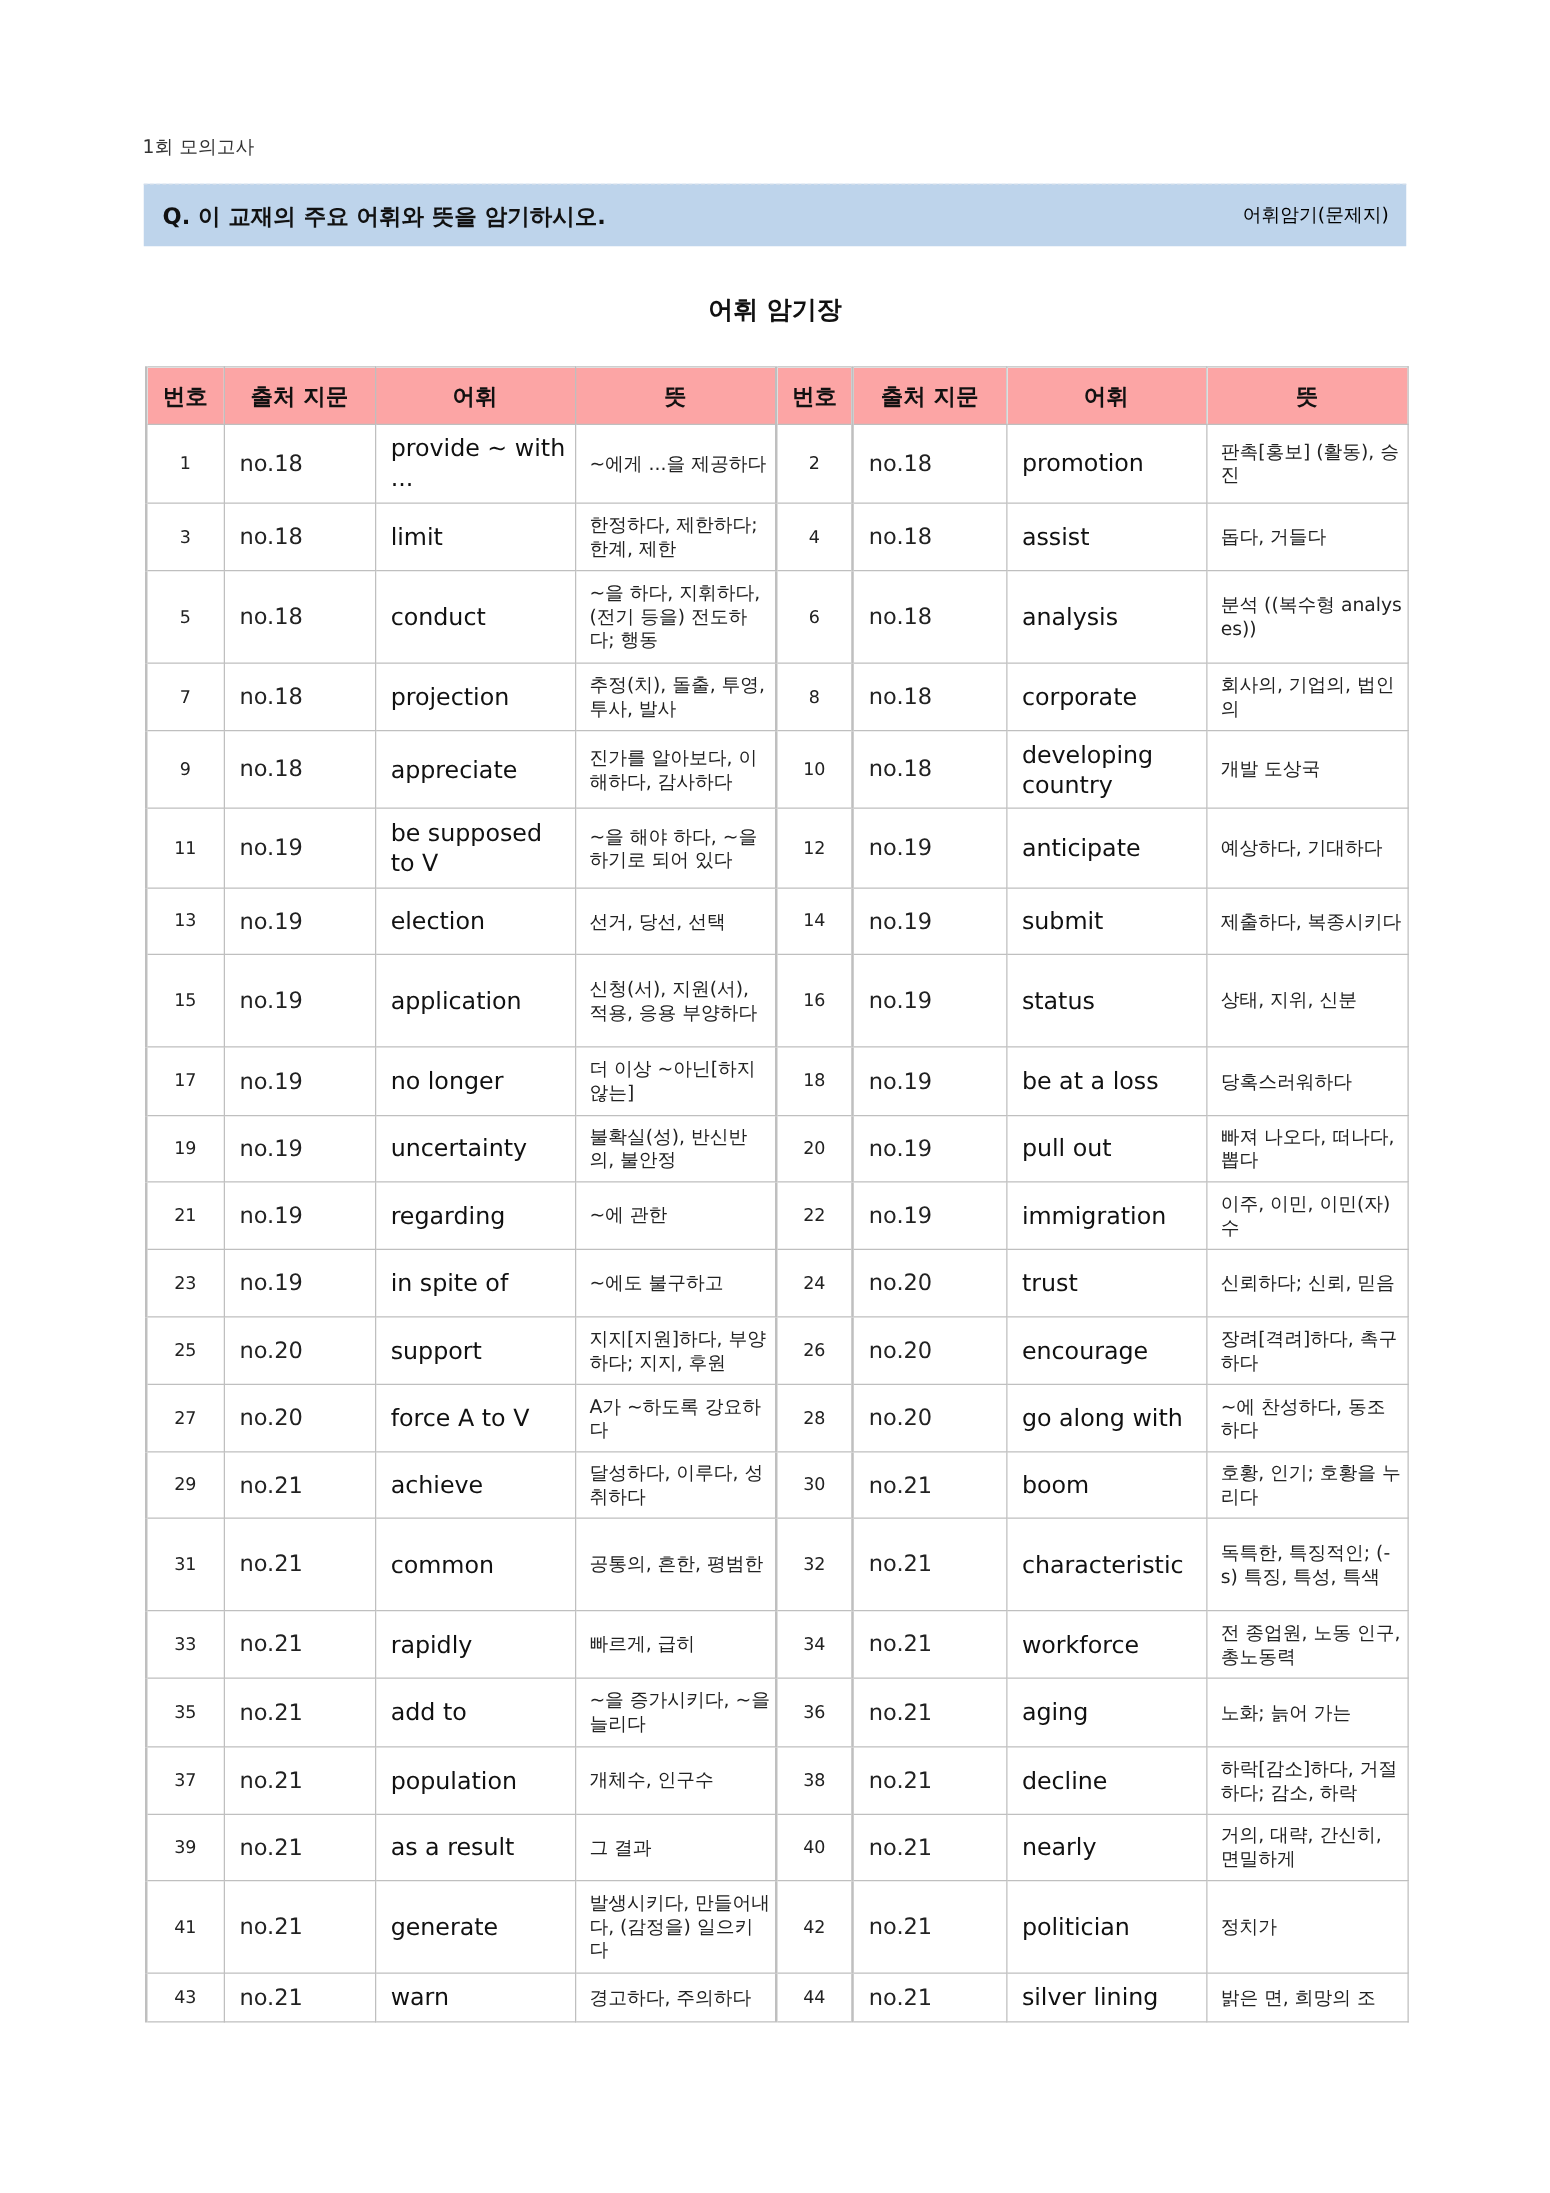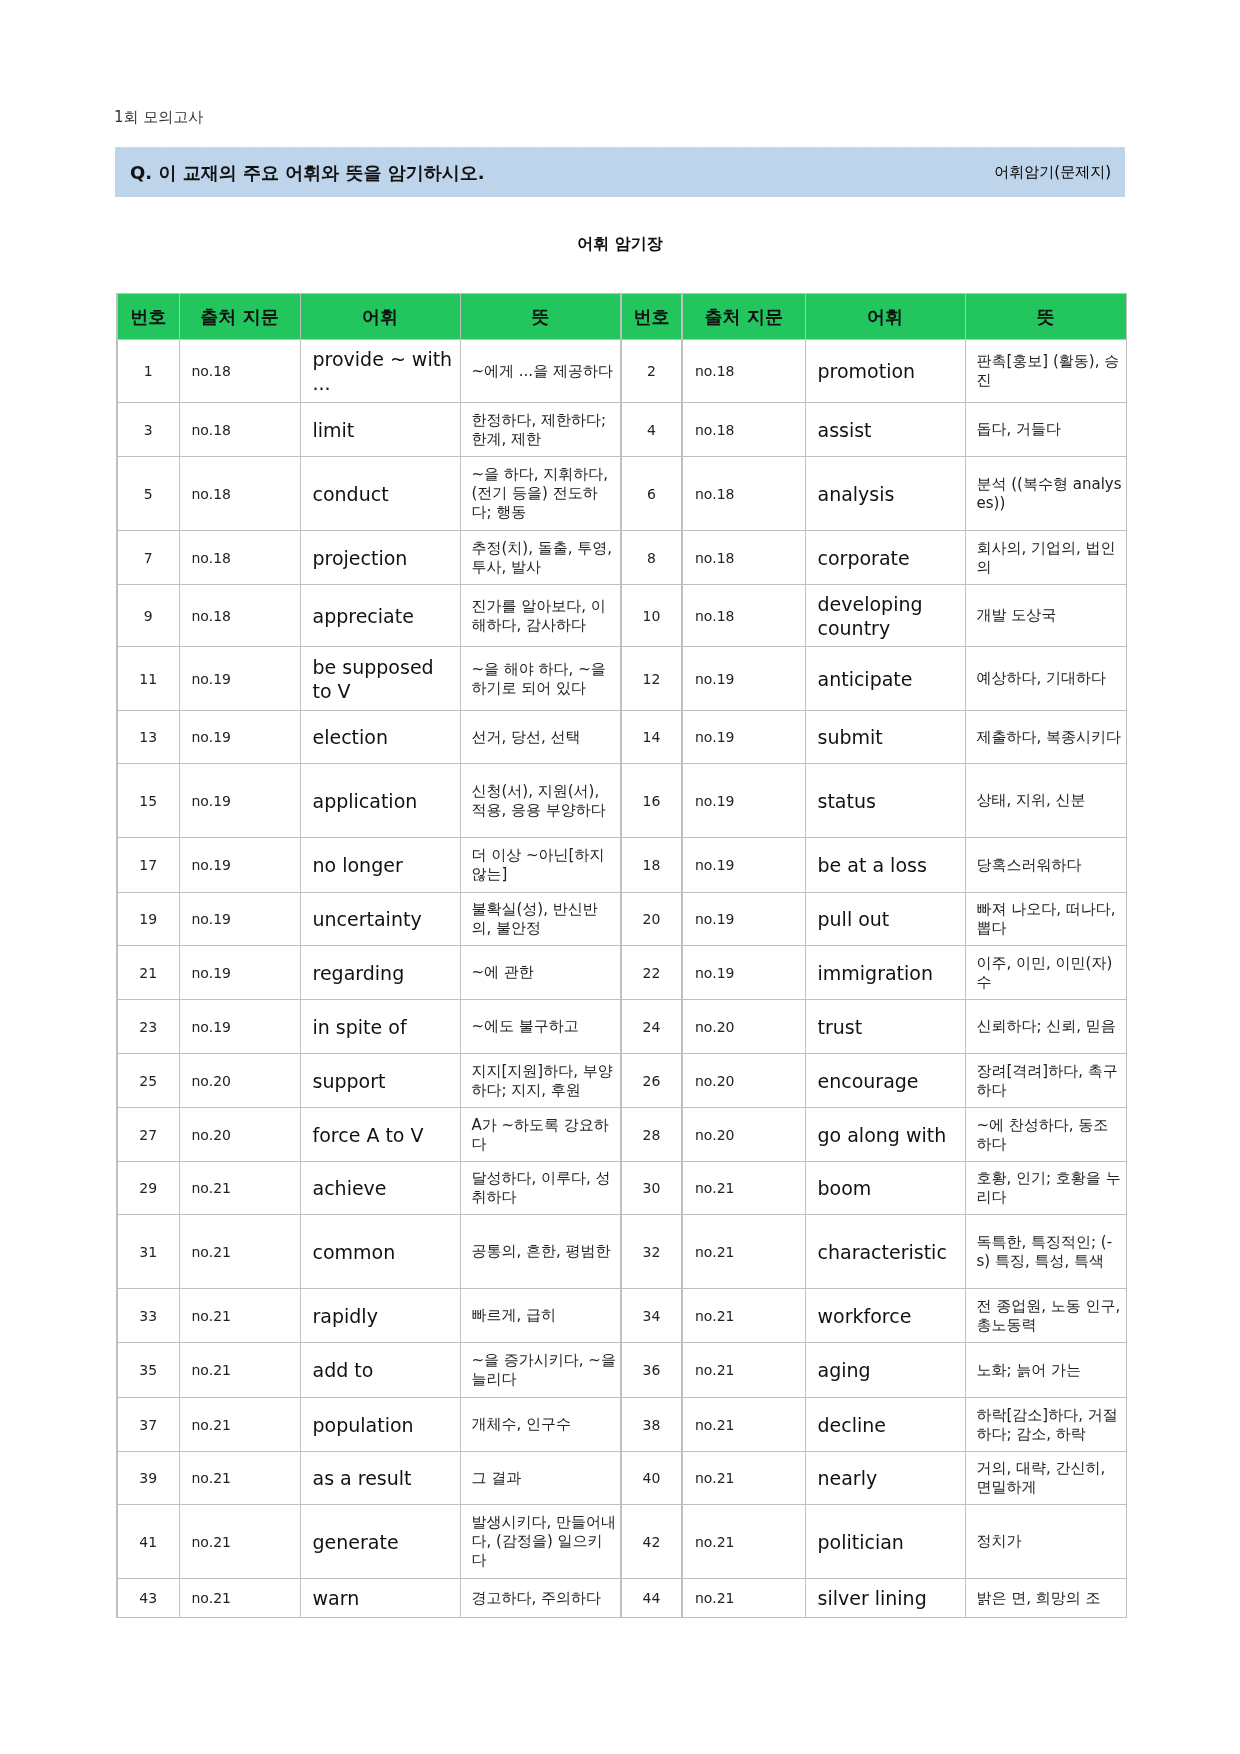--- a/index.html
+++ b/index.html
@@ -1,26 +1,26 @@
 <!DOCTYPE html>
 <html><head>
 <meta charset="utf-8">
 <style>
   html, body { margin: 0; padding: 0; background: #ffffff; }
   body { width: 1240px; height: 1754px; position: relative; font-family: "DejaVu Sans", "Liberation Sans", sans-serif; color: #111; overflow: hidden; }
   .exam-label { position: absolute; left: 114px; top: 108px; font-size: 15px; color: #333; }
   .q-bar { position: absolute; left: 115px; top: 147px; width: 1010px; height: 50px; background: #bed4eb; border-top: 1px dashed #d0dcea; box-sizing: border-box; }
   .q-text { position: absolute; left: 15px; top: 13px; font-size: 18px; font-weight: bold; color: #111; }
   .q-link { position: absolute; right: 14px; top: 15px; font-size: 15px; color: #000000; cursor: pointer; }
-  .title { position: absolute; left: 0; width: 1240px; top: 234px; text-align: center; font-size: 16px; font-weight: bold; color: #111; }
+  .title { position: absolute; left: 0; width: 1240px; top: 234px; text-align: center; font-size: 20px; font-weight: bold; color: #111; }
   table.vocab { position: absolute; left: 116px; top: 293px; border-collapse: collapse; table-layout: fixed; width: 1009px; }
   table.vocab th, table.vocab td { border: 1px solid #bfbfbf; padding: 0; vertical-align: middle; overflow: hidden; }
-  table.vocab th { background: #22c55e; font-size: 18px; font-weight: bold; text-align: center; height: 45px; }
+  table.vocab th { background: #fca5a5; font-size: 18px; font-weight: bold; text-align: center; height: 45px; }
   table.vocab td.num { text-align: center; font-size: 14px; color: #222; }
-  table.vocab td.src { padding-left: 12px; font-size: 14px; color: #222; }
+  table.vocab td.src { padding-left: 12px; font-size: 18px; color: #222; }
   table.vocab td.word { padding-left: 12px; padding-right: 6px; font-size: 19px; color: #111; line-height: 24px; }
   table.vocab td.mean { padding-left: 11px; padding-right: 3px; font-size: 15px; color: #222; line-height: 19px; word-break: break-all; }
   table.vocab td.sep-left { border-left: 2px solid #bfbfbf; }
   table.vocab th.sep-left { border-left: 2px solid #bfbfbf; }
   table.vocab .outer-left { border-left: 2px solid #bfbfbf; }
 </style>
 </head>
 <body>
 
 <div class="exam-label">1회 모의고사</div>

